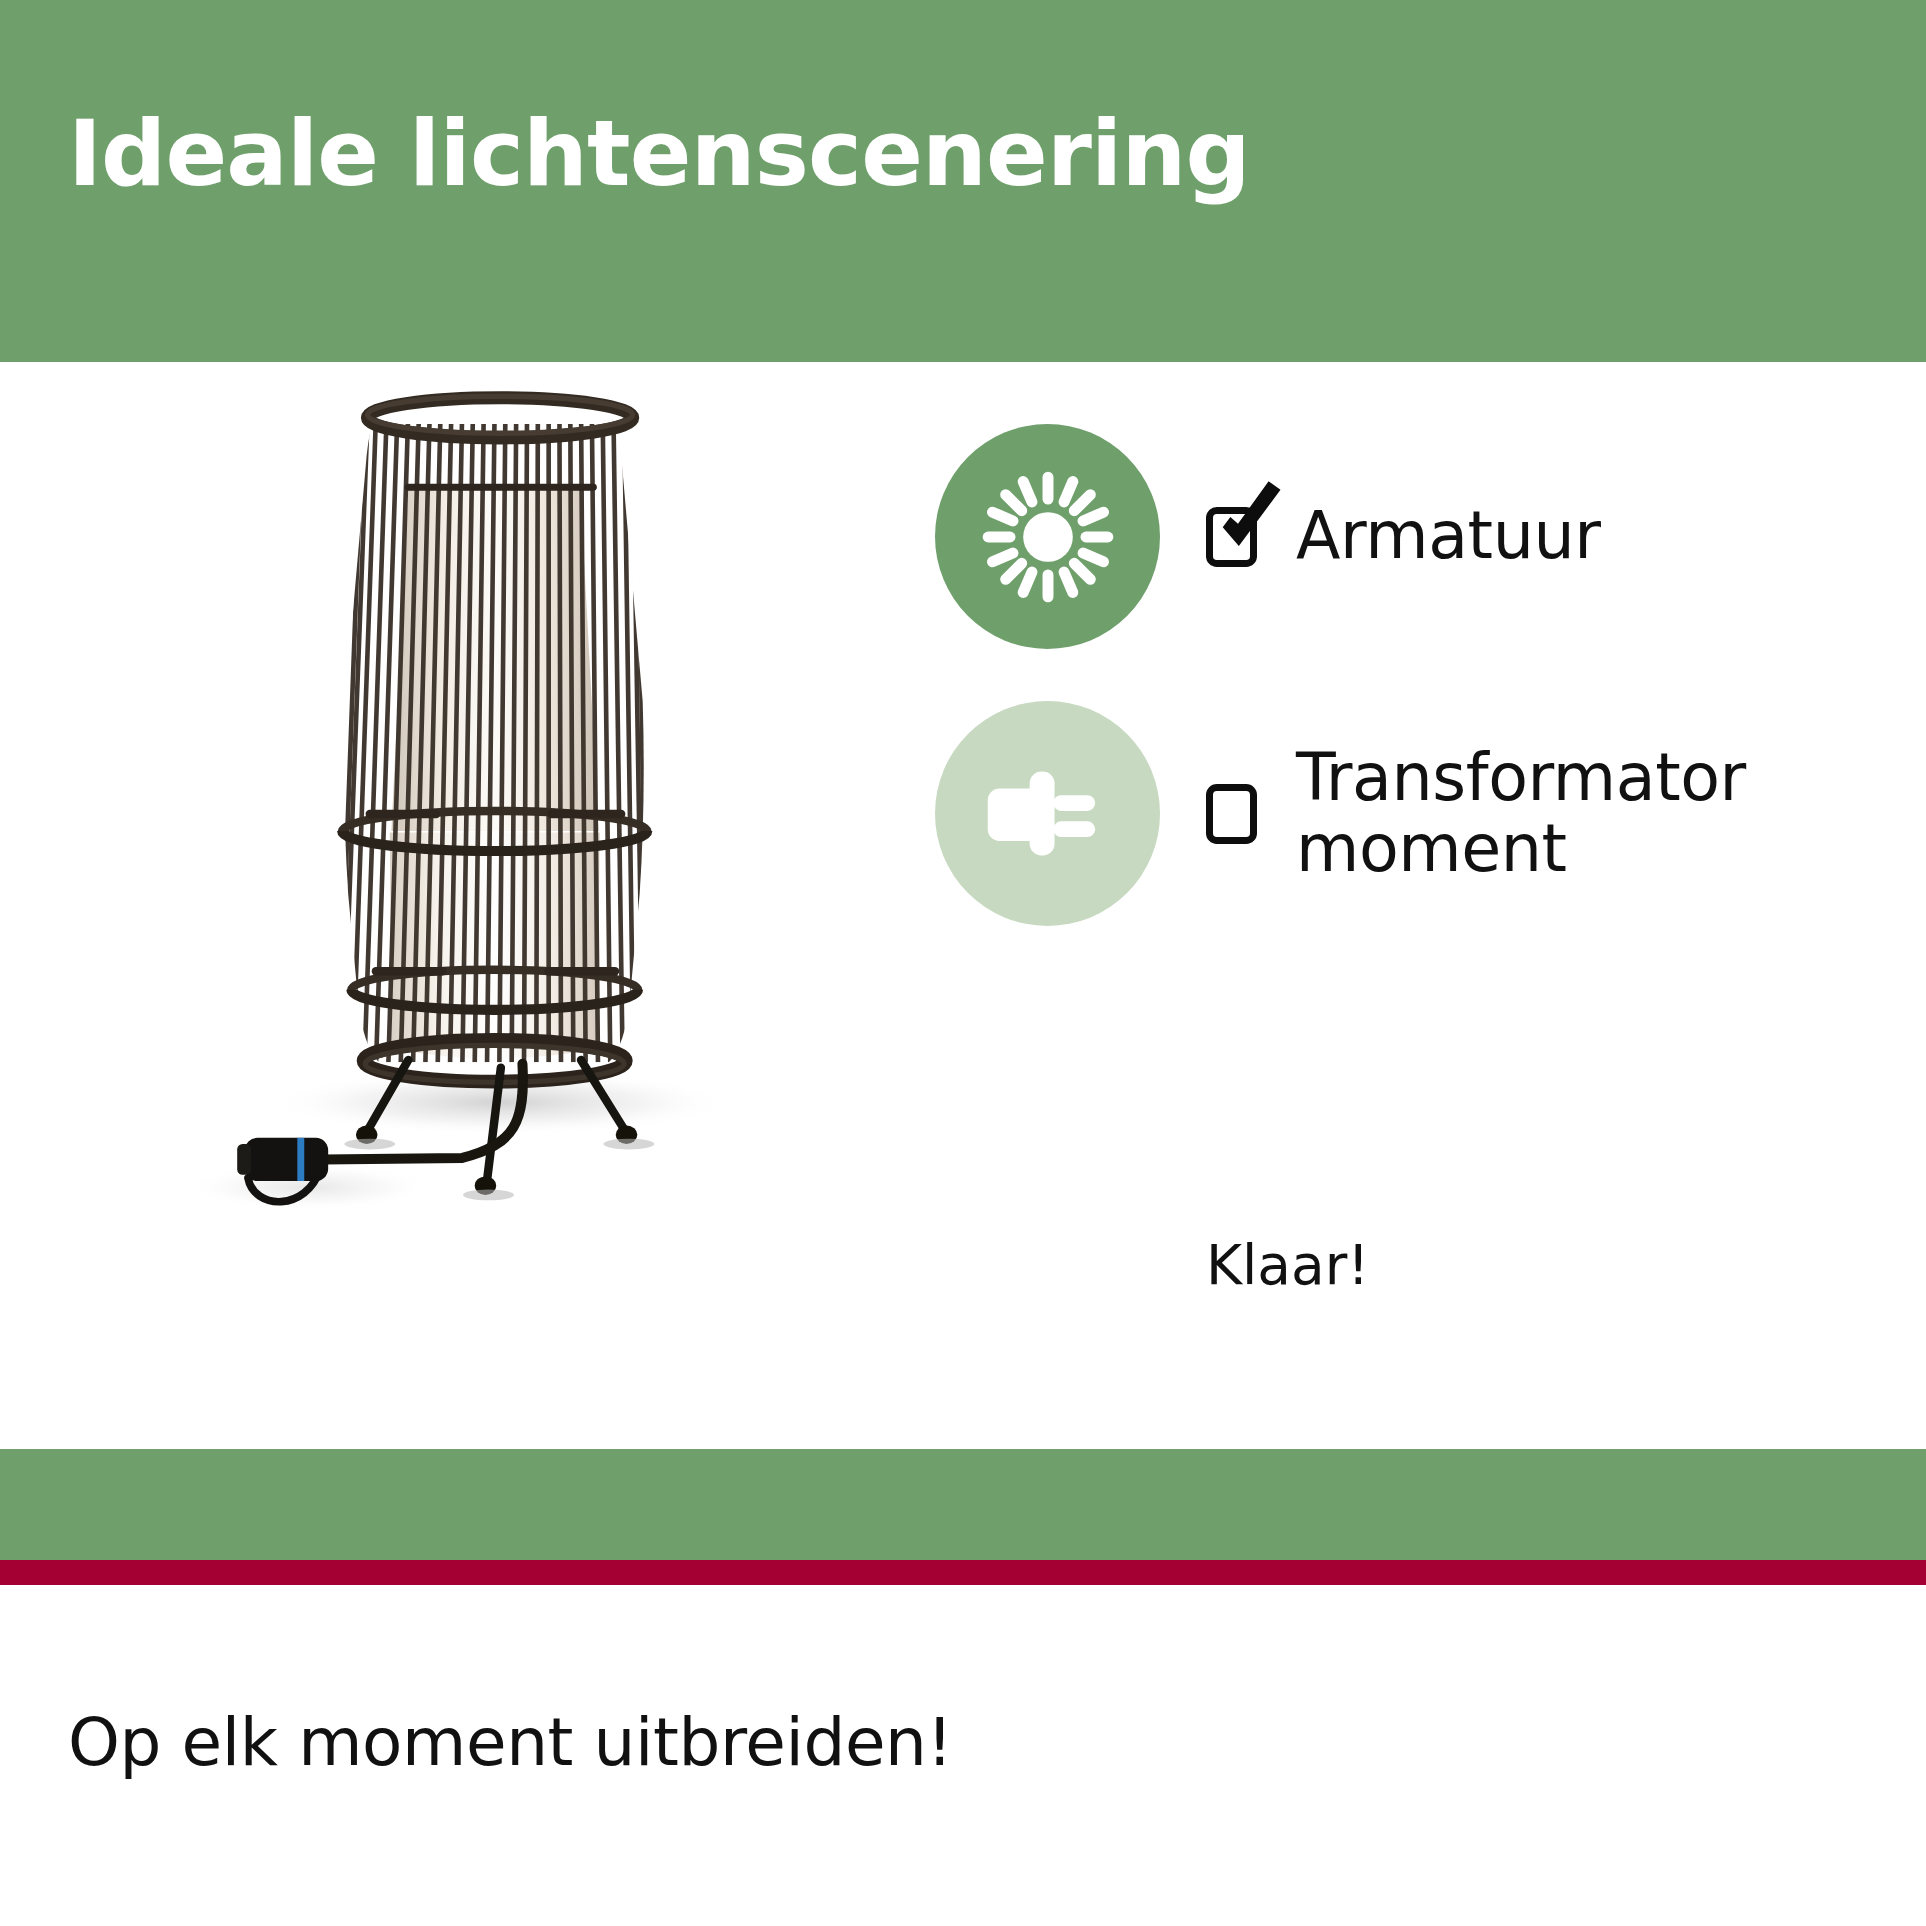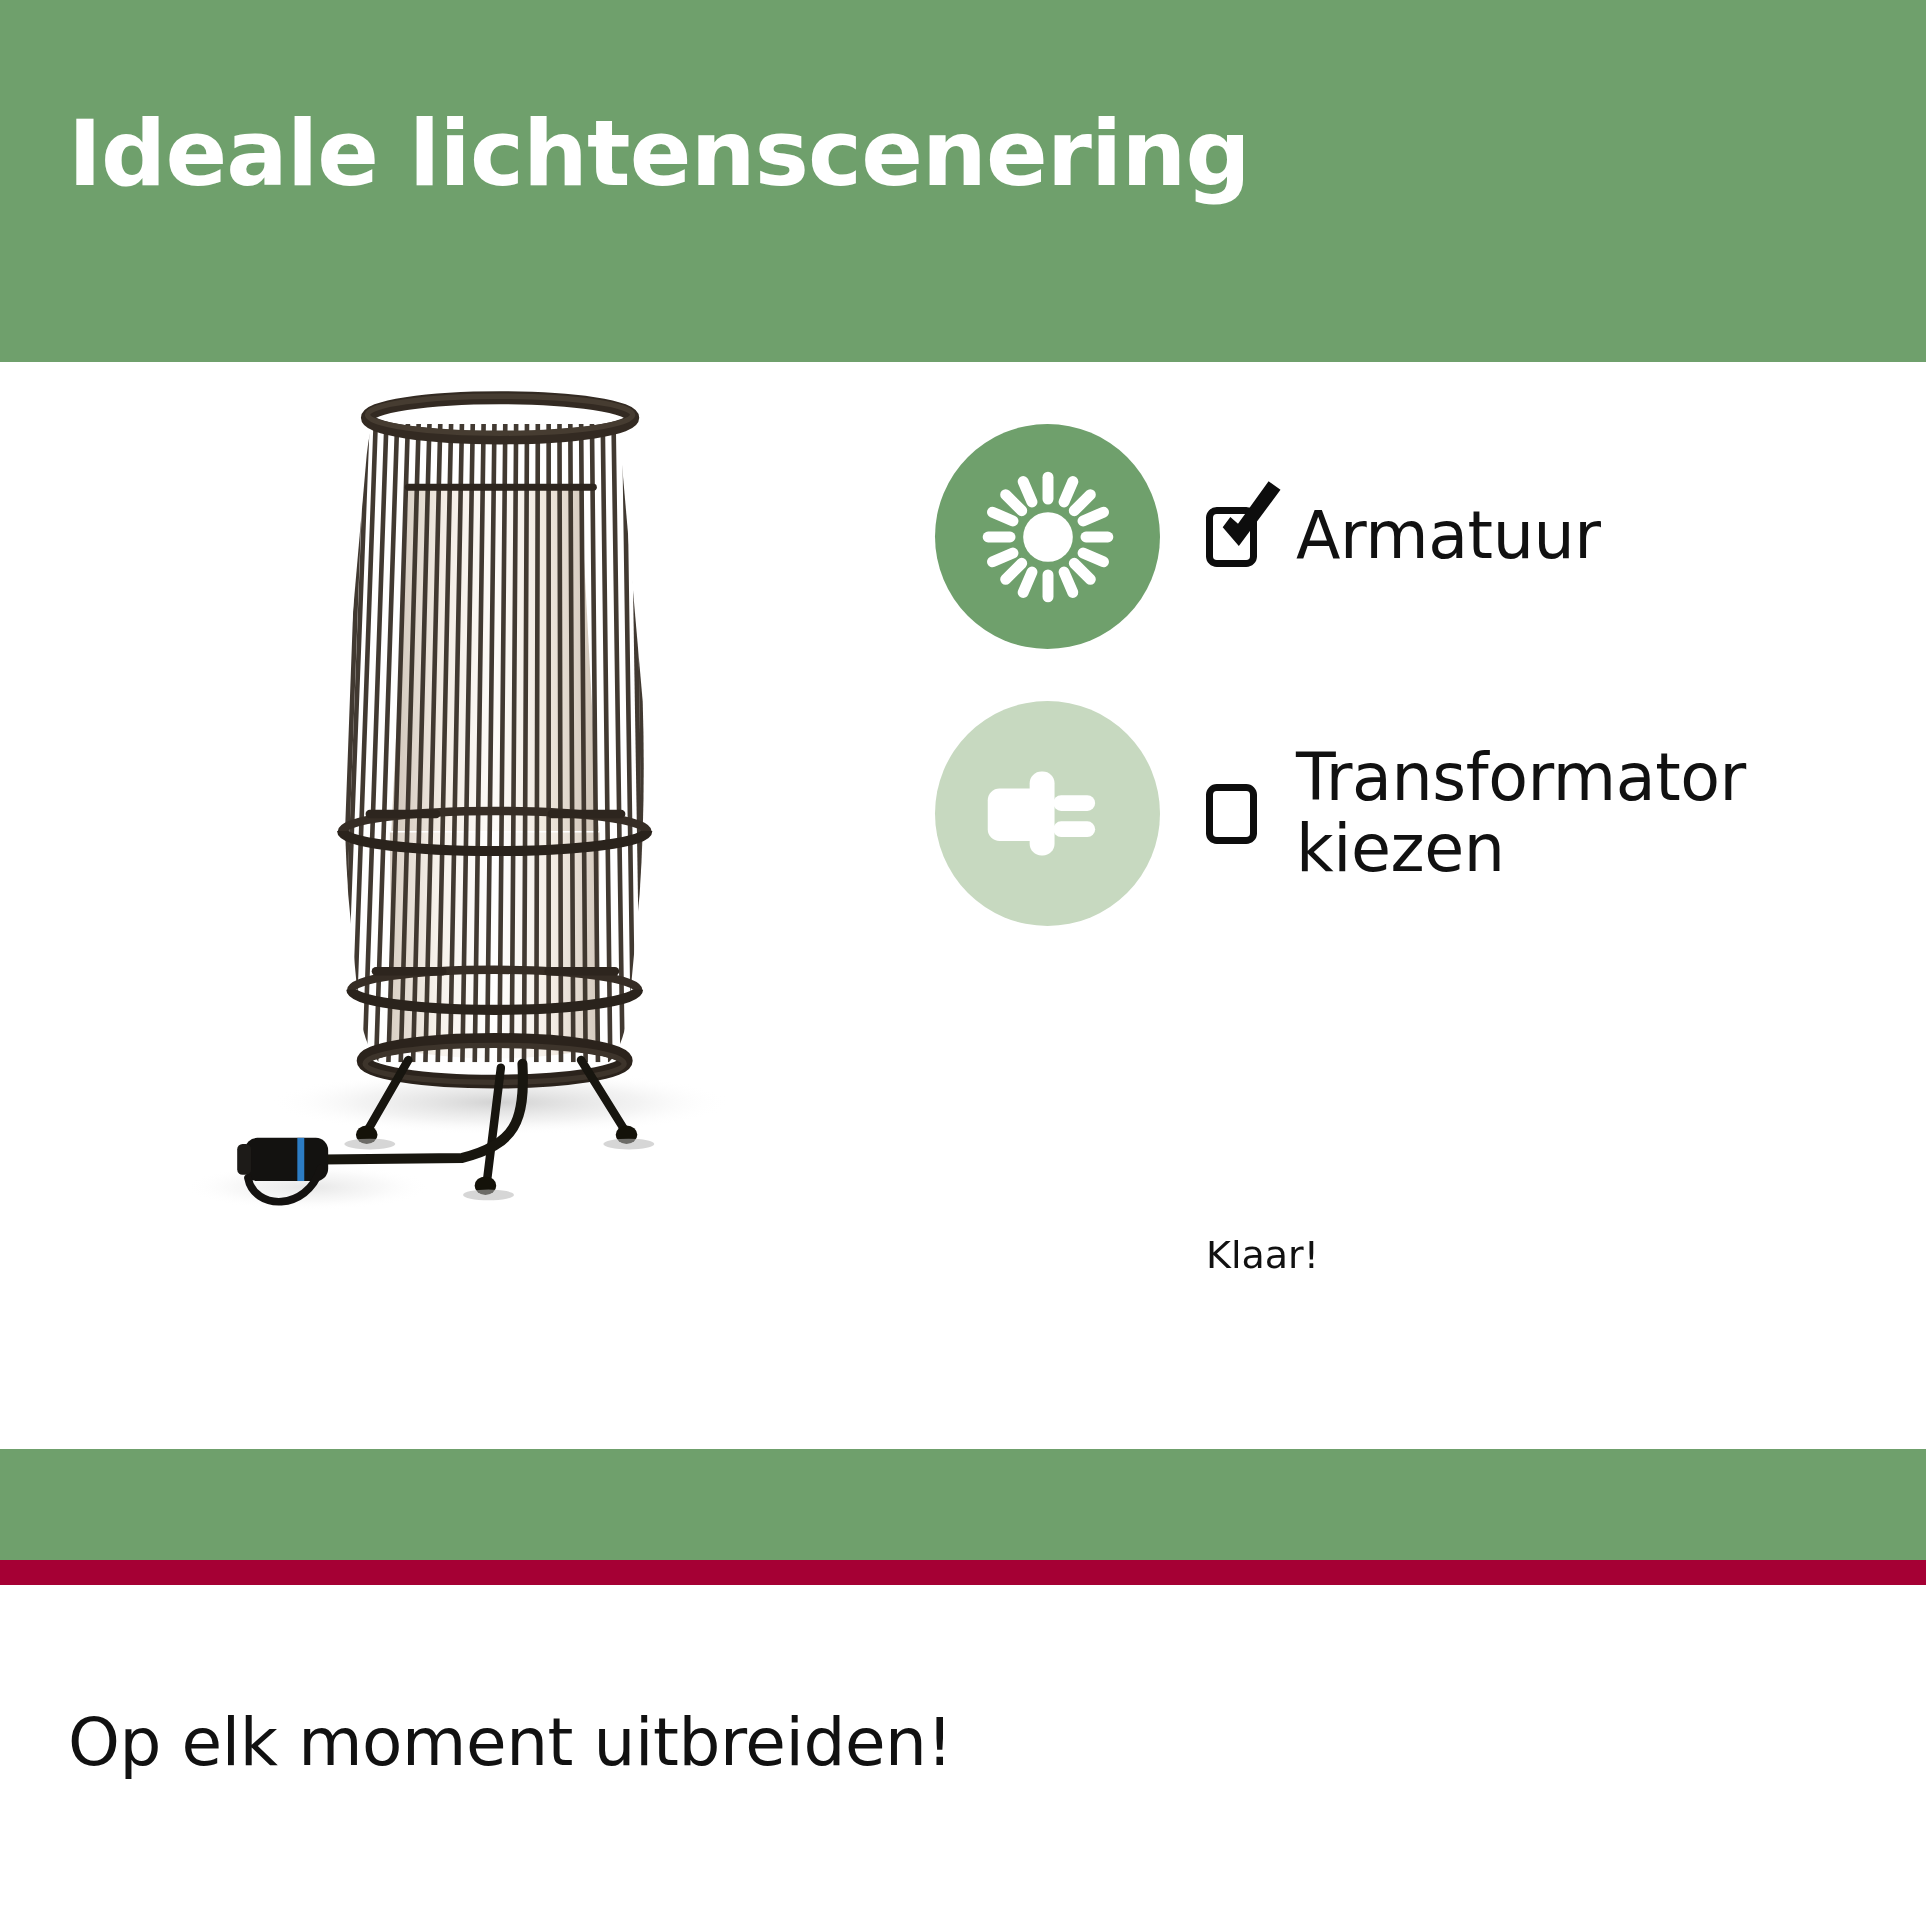--- a/index.html
+++ b/index.html
@@ -112,21 +112,21 @@
     color: #111111;
     white-space: pre-line;
     letter-spacing: -0.4px;
   }
 
   .done-text {
     position: absolute;
     left: 1206px;
     top: 871px;
     font-family: "DejaVu Sans", sans-serif;
-    font-size: 38px;
+    font-size: 55px;
     color: #111111;
   }
 
   
   .green-band {
     position: absolute;
     left: 0; top: 1449px;
     width: 1926px; height: 112px;
     background: #6fa06c;
   }
@@ -309,21 +309,21 @@
         <svg width="158" height="131" viewBox="0 0 120 100">
           <rect x="14" y="31" width="44" height="40" rx="9" fill="#ffffff"></rect>
           <rect x="46" y="18" width="19" height="64" rx="9" fill="#ffffff"></rect>
           <rect x="64" y="36" width="32" height="12" rx="6" fill="#ffffff"></rect>
           <rect x="64" y="56" width="32" height="12" rx="6" fill="#ffffff"></rect>
         </svg>
       </div>
       <div class="check-right">
         <div class="checkbox"></div>
         <div class="check-label">Transformator
-kiezen</div>
+moment</div>
       </div>
     </div>
 
   </div>
 
   <div class="done-text">Klaar!</div>
 </div>
 
 <div class="green-band"></div>
 <div class="red-band"></div>

